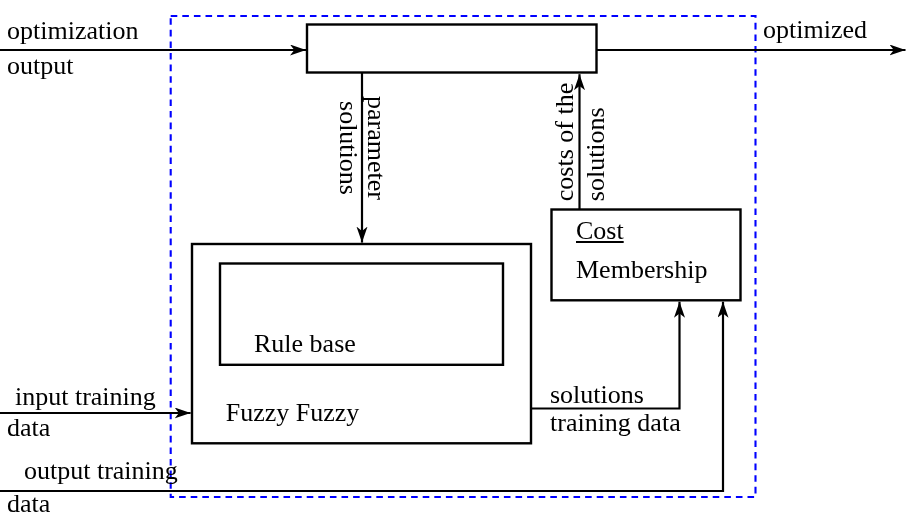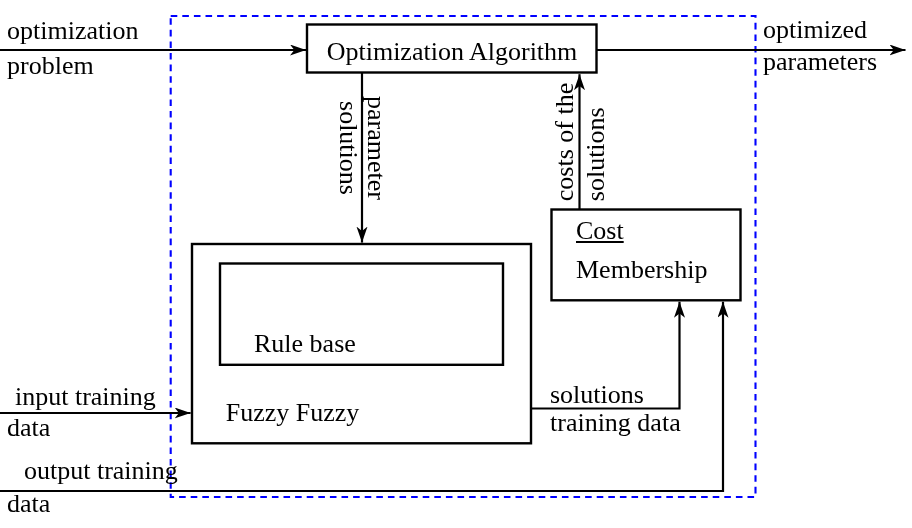--- a/index.html
+++ b/index.html
@@ -73,34 +73,32 @@
     <path d="M 0 413 L 190.6 413" stroke="#000000" stroke-width="2.2" fill="none" marker-end="url(#ah)"></path>
     <path d="M 531 408.5 L 679.5 408.5 L 679.5 301.7" stroke="#000000" stroke-width="2.2" fill="none" marker-end="url(#ah)"></path>
     <path d="M 0 491 L 723 491 L 723 301.7" stroke="#000000" stroke-width="2.2" fill="none" marker-end="url(#ah)"></path>
 
     <rect x="307" y="24.5" width="289.5" height="48" fill="#ffffff" stroke="#000000" stroke-width="2.4"></rect>
     <rect x="192" y="244" width="339" height="199.3" fill="#ffffff" stroke="#000000" stroke-width="2.4"></rect>
     <rect x="220" y="263.5" width="283" height="101.3" fill="#ffffff" stroke="#000000" stroke-width="2.4"></rect>
     <rect x="551.5" y="209.5" width="189" height="90.8" fill="#ffffff" stroke="#000000" stroke-width="2.4"></rect>
   </svg>
 
-  <div class="t center" style="left:307px; top:39px; width:290px;">Optimization Algorithm</div>
 
   <div class="t" style="left:254px; top:330.8px;">Rule base</div>
 
   <div class="t" style="left:225.7px; top:399.9px;">Fuzzy Fuzzy</div>
 
   <div class="t" style="left:576px; top:218px;text-decoration:underline;">Cost</div>
   <div class="t" style="left:576px; top:257.4px;">Membership</div>
 
   <div class="t" style="left:7px; top:18px;">optimization</div>
-  <div class="t" style="left:7px; top:53.1px;">problem</div>
+  <div class="t" style="left:7px; top:53.1px;">output</div>
 
   <div class="t" style="left:763px; top:16.5px;">optimized</div>
-  <div class="t" style="left:763px; top:49px;">parameters</div>
 
   <div class="t" style="left:15px; top:383.5px;">input training</div>
   <div class="t" style="left:7px; top:414.6px;">data</div>
 
   <div class="t" style="left:550px; top:381.6px;">solutions</div>
   <div class="t" style="left:550px; top:410px;text-align:center;">training data</div>
 
   <div class="t" style="left:7px; top:458.3px;margin-left:17px;">output training</div>
   <div class="t" style="left:7px; top:491.3px;">data</div>
 

